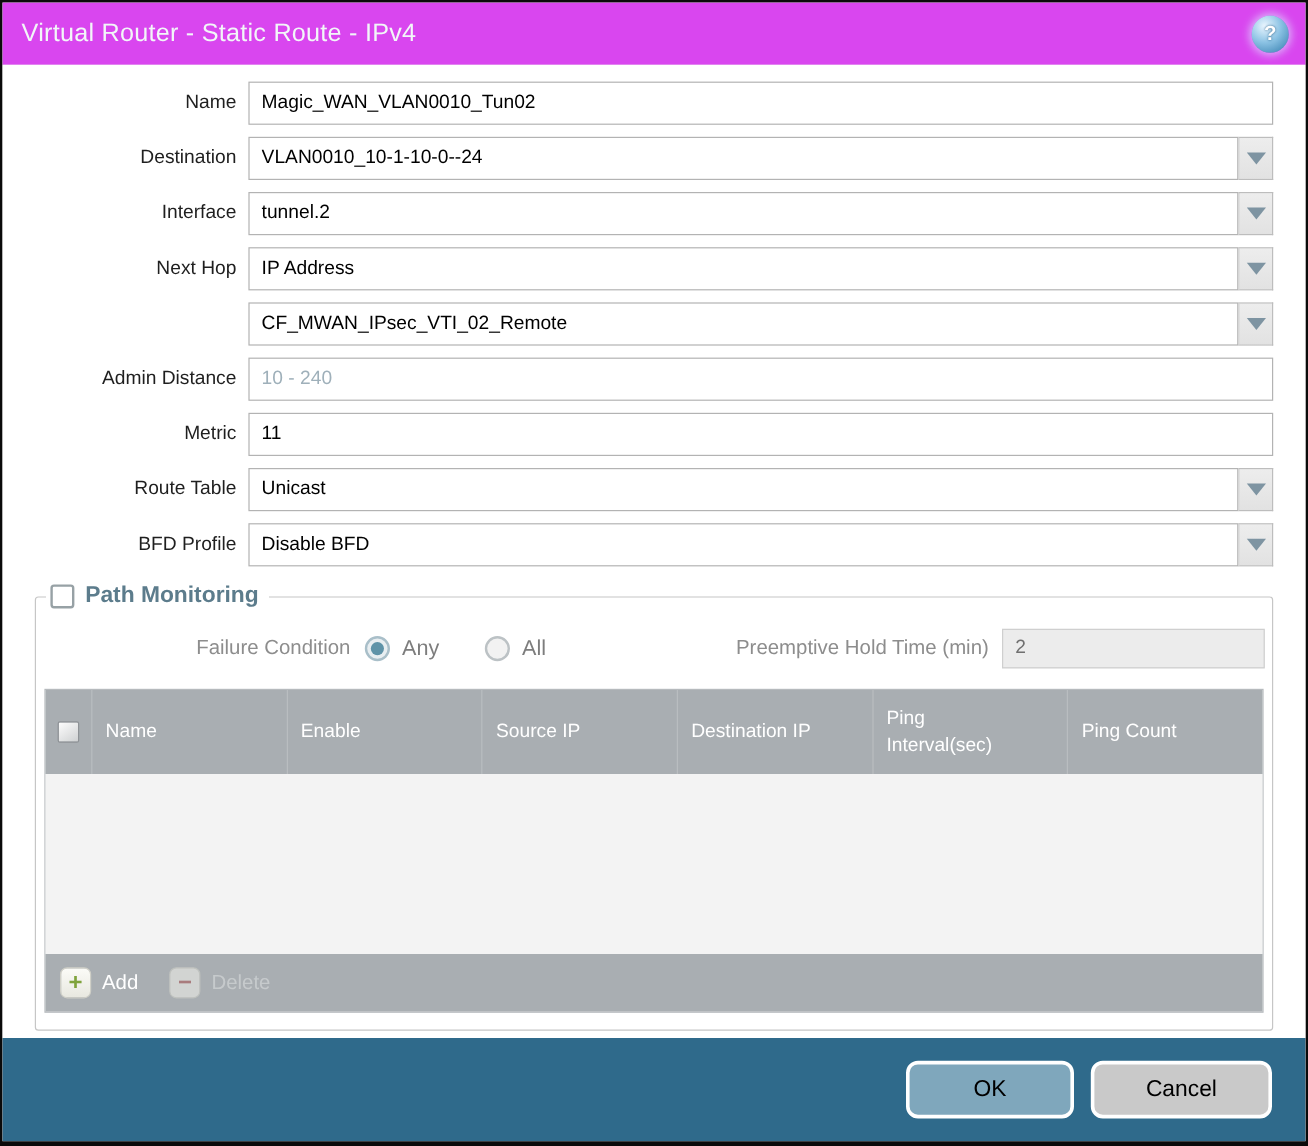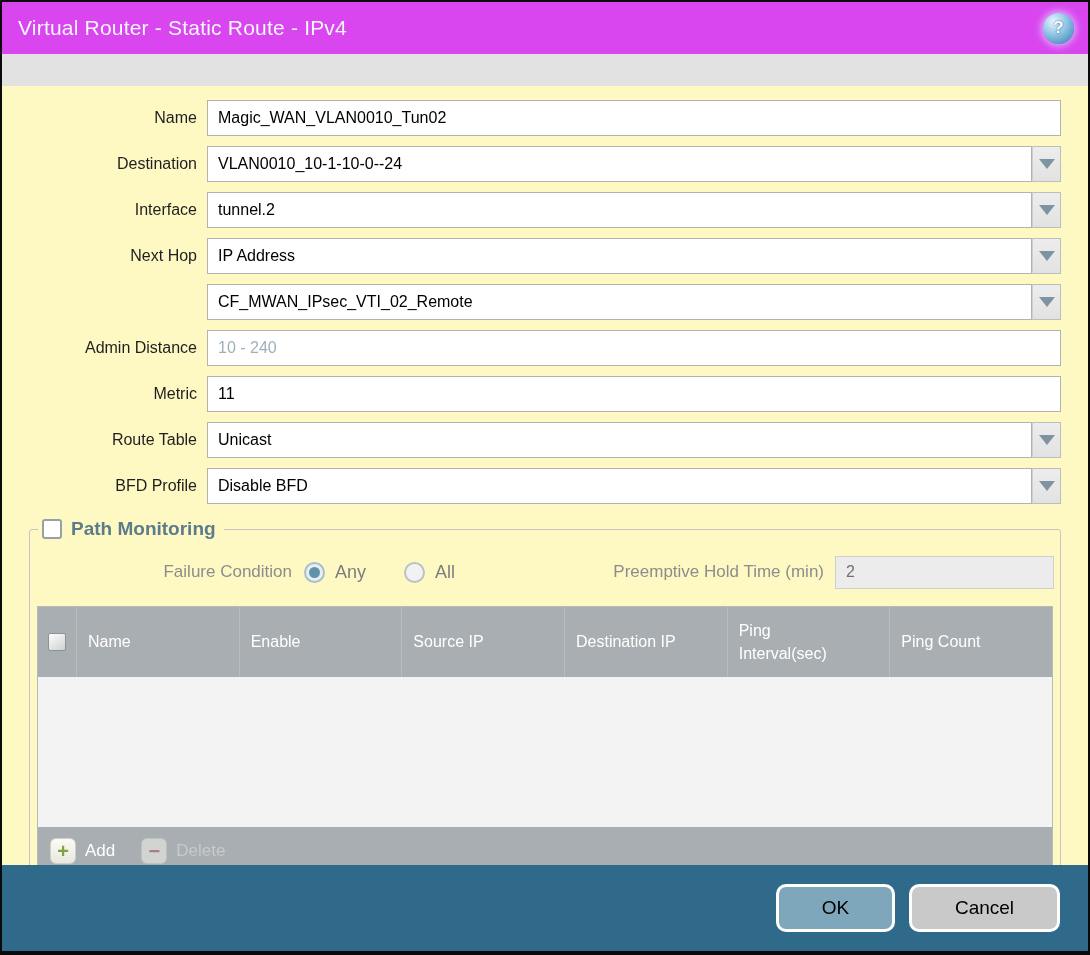--- a/index.html
+++ b/index.html
@@ -16,21 +16,21 @@
   }
   .title{color:#f2f6f8;font-size:21px;letter-spacing:.2px;}
   .help{
     margin-left:auto;width:31px;height:31px;border-radius:50%;
     background:radial-gradient(circle at 35% 28%, #eaf6ff 0%, #8cc3e4 45%, #2e79ab 100%);
     box-shadow:0 0 7px 2px rgba(220,240,255,.65);
     display:flex;align-items:center;justify-content:center;cursor:pointer;
   }
   .help span{color:#fff;font-weight:bold;font-size:17px;text-shadow:0 0 2px #17547f;}
   
-  .content{flex:1 1 auto;background:#fef9c3;padding:14px 27px 8px 27px;overflow:hidden;margin-top:32px;}
+  .content{flex:1 1 auto;background:#ffffff;padding:14px 27px 8px 27px;overflow:hidden;}
   .frow{display:flex;align-items:center;height:36px;margin-bottom:10px;}
   .flabel{flex:0 0 178px;text-align:right;padding-right:10px;font-size:16px;color:#1f1f1f;}
   .fctl{flex:1 1 auto;display:flex;height:36px;}
   .txt{
     flex:1 1 auto;height:36px;border:1px solid #b3b3b3;background:#fff;
     padding:0 10px;font-size:16px;color:#000;outline:none;min-width:0;
   }
   .txt::placeholder{color:#9fb0ba;opacity:1;}
   .ddbtn{
     flex:0 0 29px;height:36px;border:1px solid #bdbdbd;border-left:1px solid #cfcfcf;
@@ -86,21 +86,21 @@
   .tblabel{font-size:17px;color:#fff;}
   .tbbtn.disabled .tblabel{color:#c6cacc;}
   
   .footer{
     height:86px;flex:0 0 86px;background:#2f6a8b;
     display:flex;align-items:center;justify-content:flex-end;gap:14px;padding-right:28px;
   }
   .btn{
     height:48px;border:3px solid #fff;border-radius:10px;font-size:19px;color:#000;cursor:pointer;
   }
-  .btn.ok{width:119px;background:#7fa7bc;}
+  .btn.ok{width:140px;background:#7fa7bc;}
   .btn.cancel{width:151px;background:#c9c9c9;}
 </style>
 </head>
 <body>
 
 <div class="window">
 
   <div class="titlebar">
     <span class="title">Virtual Router - Static Route - IPv4</span>
     <div class="help">

